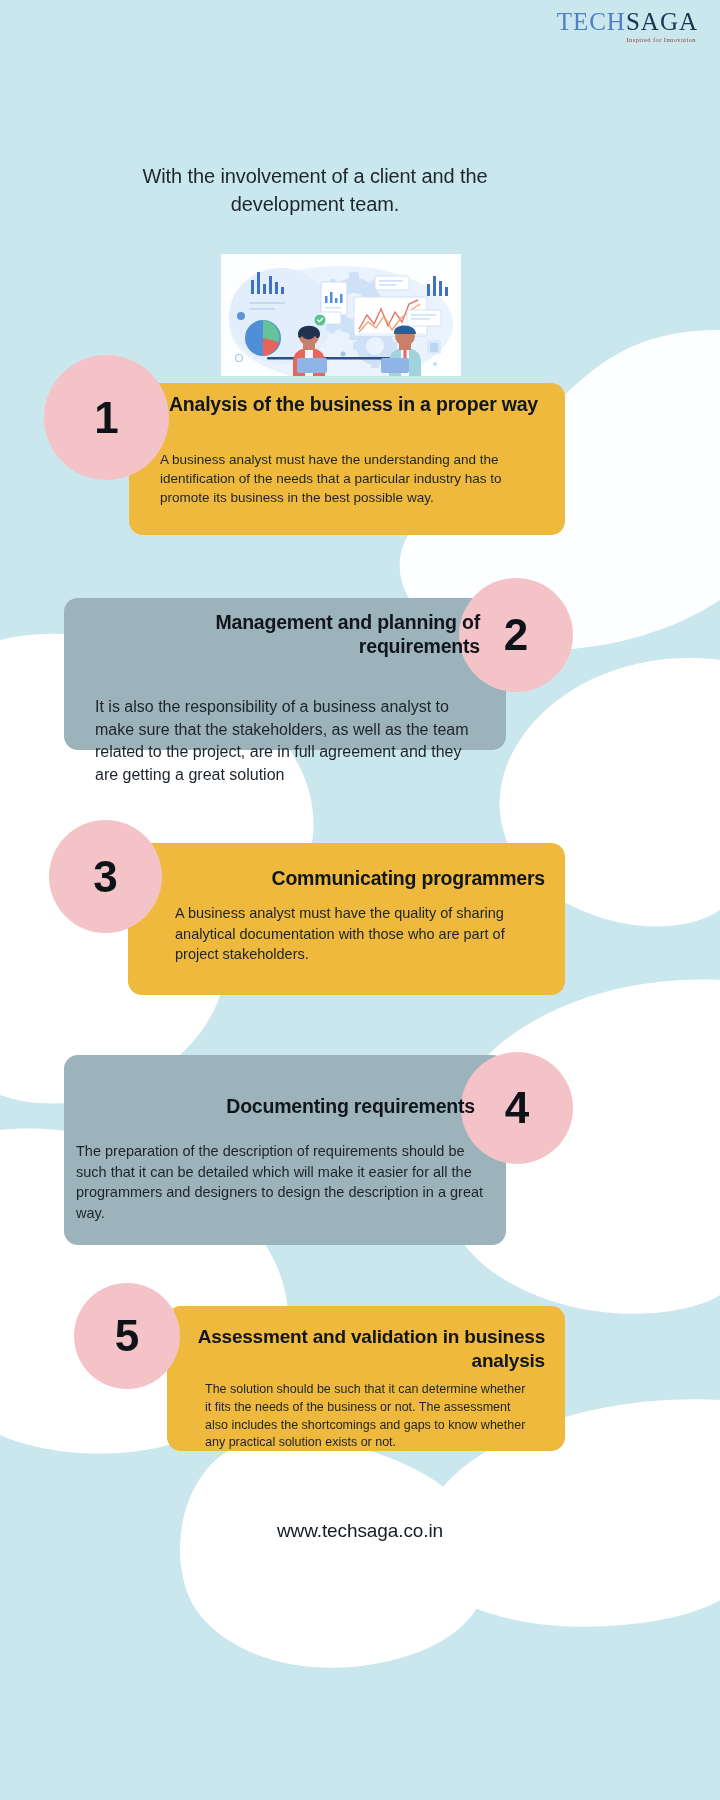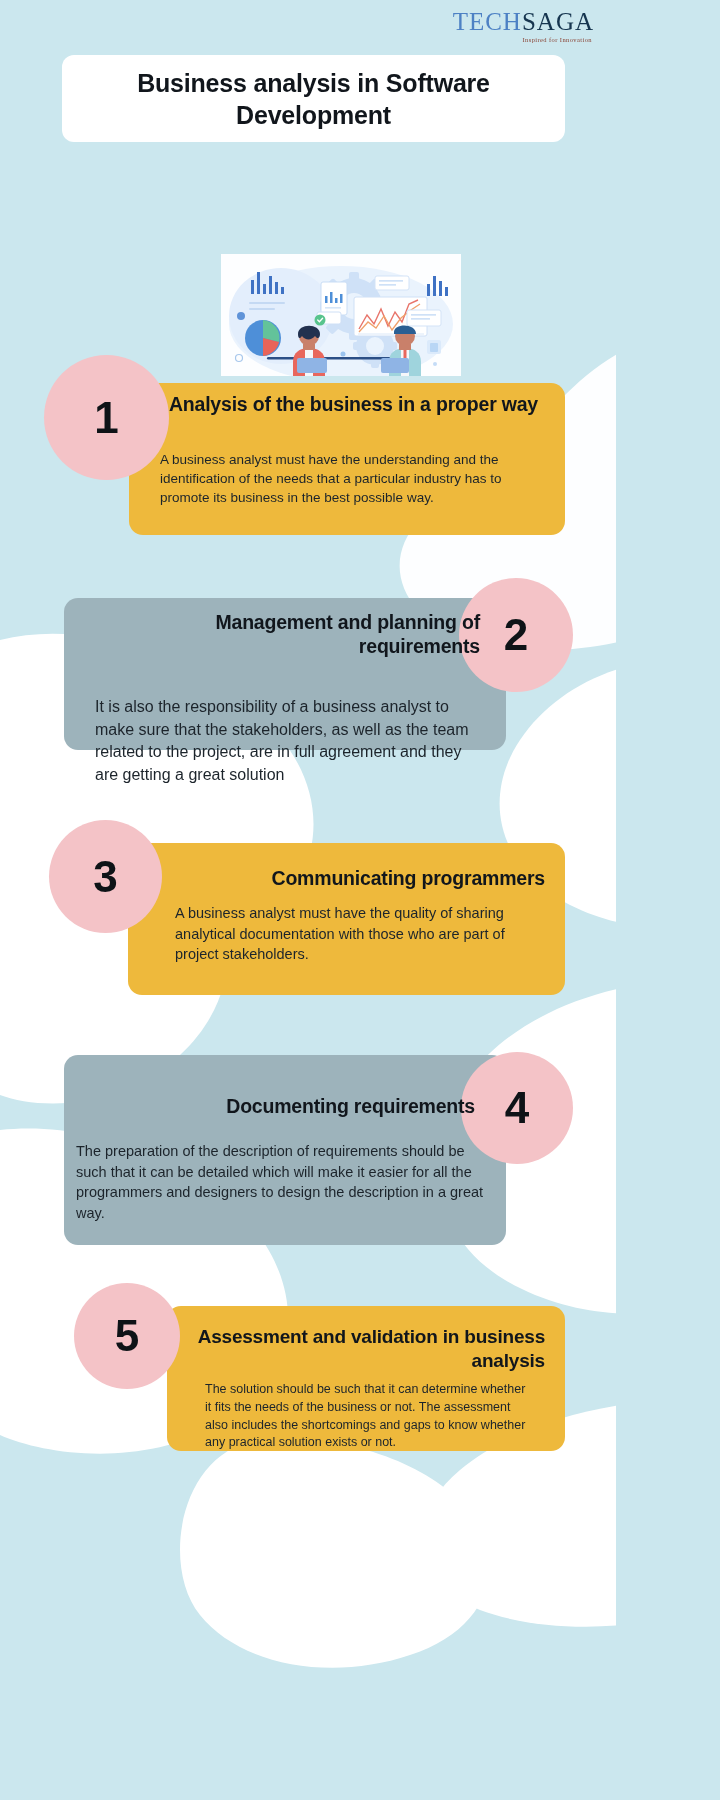--- a/index.html
+++ b/index.html
@@ -3,21 +3,21 @@
 <meta charset="utf-8">
 <style>
   * { box-sizing: border-box; margin:0; padding:0; }
   html,body { width:720px; height:1800px; }
   body {
     font-family: "Liberation Sans", sans-serif;
     background:#cbe7ee;
     position:relative;
     overflow:hidden;
   }
-  .page { position:relative; width:616px; height:1800px; overflow:hidden; background:#fde047; }
+  .page { position:relative; width:720px; height:1800px; overflow:hidden; background:#fde047; }
 
   
   .blobs { position:absolute; inset:0; z-index:0; pointer-events:none; }
 
   
   .logo { position:absolute; top:9px; right:22px; text-align:right; z-index:6; }
   .logo-word { font-family:"Liberation Serif", serif; font-size:25px; letter-spacing:1px; line-height:1; }
   .logo-tech { color:#4d81c4; }
   .logo-saga { color:#16354f; }
   .logo-tag { font-family:"Liberation Serif", serif; font-size:6.5px; color:#8a4436; letter-spacing:.4px; margin-top:2px; margin-right:2px; }
@@ -90,24 +90,22 @@
 
     <path d="M720 1400 C 620 1395 520 1420 460 1470 C 400 1520 415 1585 480 1610 C 560 1640 680 1625 720 1600 Z" fill="#ffffff"></path>
     <path d="M260 1440 C 340 1432 430 1462 470 1512 C 510 1565 488 1630 410 1655 C 330 1682 240 1665 200 1615 C 160 1565 180 1450 260 1440 Z" fill="#ffffff"></path>
   </svg>
 
   <div class="logo">
     <div class="logo-word"><span class="logo-tech">TECH</span><span class="logo-saga">SAGA</span></div>
     <div class="logo-tag">Inspired for Innovation</div>
   </div>
 
-  <div class="title-card">
-    <div class="title-text">Business analysis in Software Development</div>
-  </div>
-
+
+  <div class="subtitle">With the involvement of a client and the development team.</div>
 
   <div class="illo">
     <svg width="240" height="122" viewBox="0 0 240 122" aria-hidden="true">
       <rect width="240" height="122" fill="#fdfeff"></rect>
 
       <ellipse cx="120" cy="70" rx="112" ry="58" fill="#eaf3fd"></ellipse>
       <ellipse cx="60" cy="62" rx="52" ry="48" fill="#e3eefc"></ellipse>
 
       <g fill="#cfe1f7">
         <circle cx="133" cy="52" r="28"></circle>
@@ -254,14 +252,15 @@
 
   <div class="step">
     <div class="step-card card-yellow" style="left:167px; top:1306px; width:398px; height:145px;"></div>
     <div class="circle" style="left:74px; top:1283px; width:106px; height:106px;">
       <span>5</span>
     </div>
     <div class="step-title" style="left:190px; top:1325px; width:355px; font-size:19px;">Assessment and validation in business analysis</div>
     <div class="step-body" style="left:205px; top:1381px; width:330px; font-size:12.5px;">The solution should be such that it can determine whether it fits the needs of the business or not. The assessment also includes the shortcomings and gaps to know whether any practical solution exists or not.</div>
   </div>
 
+  <div class="footer">www.techsaga.co.in</div>
 
 </div>
 
 </body></html>

